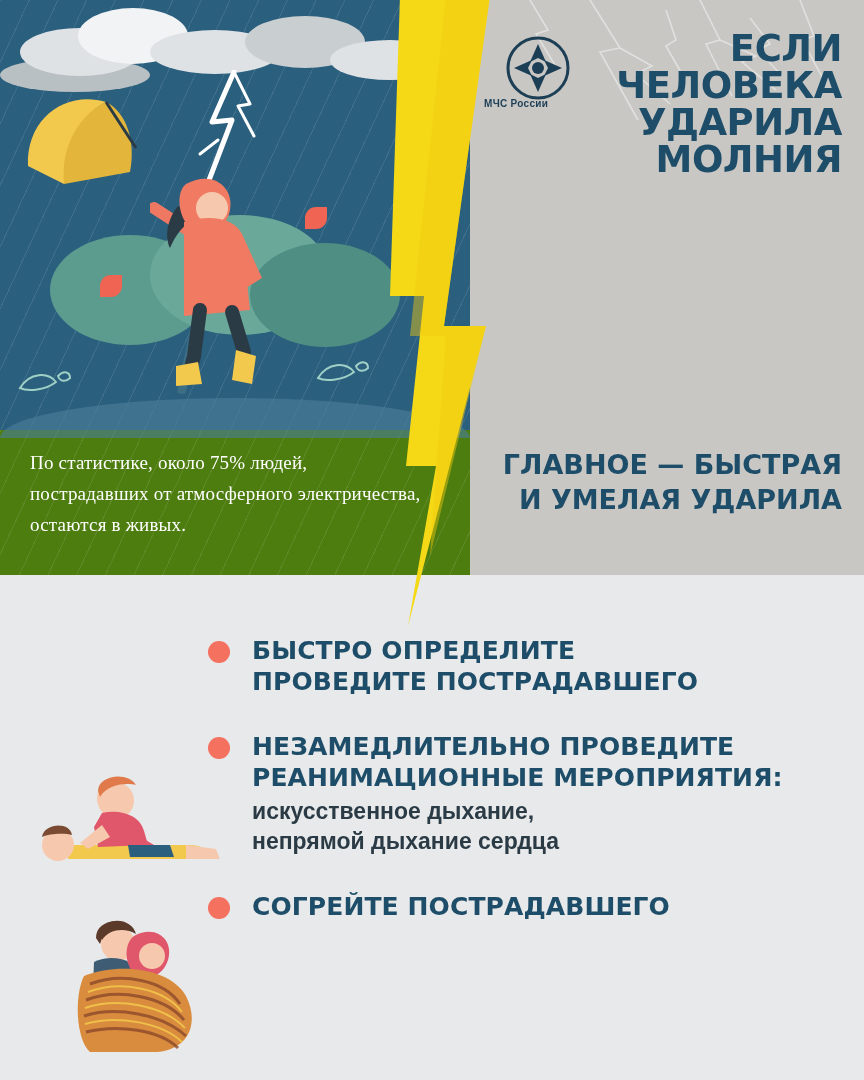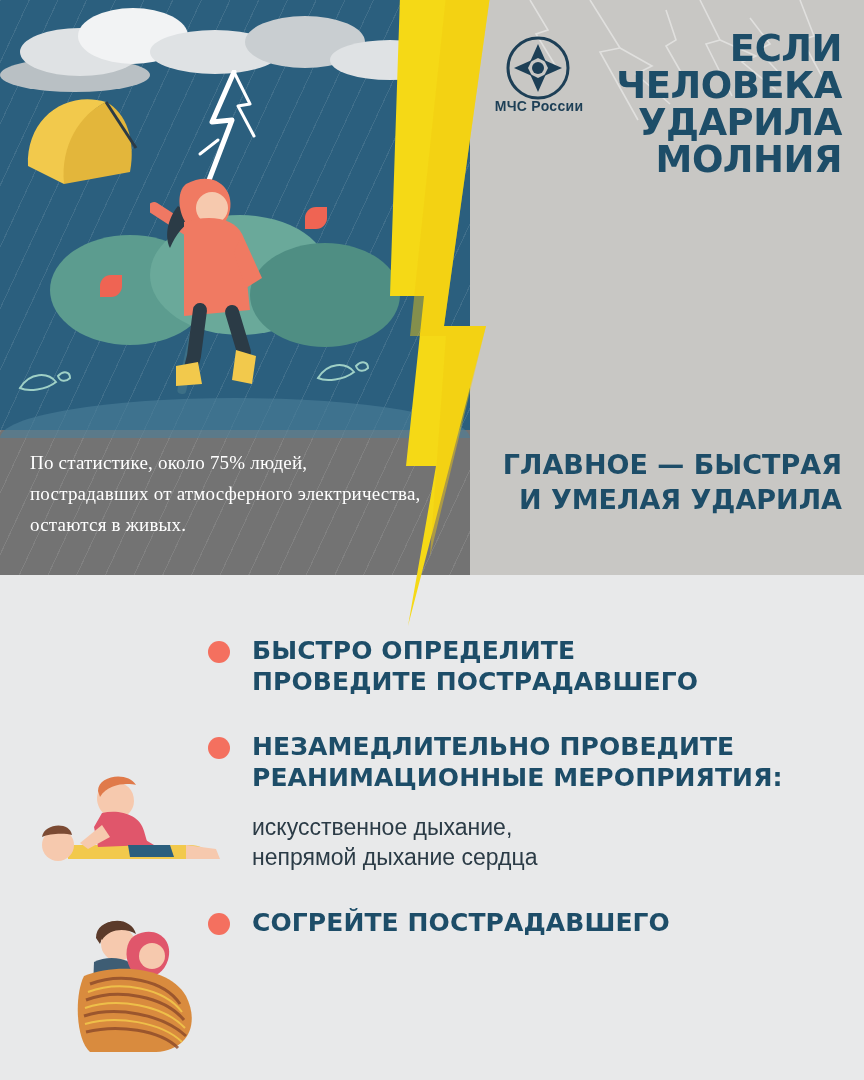--- a/index.html
+++ b/index.html
@@ -17,21 +17,21 @@
     overflow: hidden;
     background: #e8e9ea;
   }
 
   
   .blue-panel {
     position: absolute;
     left: 0; top: 0;
     width: 470px;
     height: 600px;
-    background: #737373;
+    background: #4d7c0f;
     clip-path: polygon(0 0, 470px 0, 470px 575px, 0 600px);
     overflow: hidden;
   }
   .sky {
     position: absolute;
     left: 0; top: 0;
     width: 470px; height: 430px;
     background: #2b5f7e;
   }
   
@@ -129,23 +129,22 @@
   .emblem {
     position: absolute;
     left: 20px; top: 24px;
     width: 96px; height: 96px;
     text-align: center;
   }
   .emblem-caption {
     position: absolute;
     left: 14px; top: 98px;
     width: 110px;
-    text-align: center;
     color: #1d3f56;
-    font-size: 14px;
+    font-size: 10px;
     font-weight: bold;
     letter-spacing: .3px;
   }
   .main-title {
     position: absolute;
     right: 22px; top: 30px;
     width: 350px;
     text-align: right;
     color: #1d4d68;
     font-family: "DejaVu Sans", sans-serif;
@@ -211,24 +210,24 @@
     color: #1d4d68;
     font-family: "DejaVu Sans", sans-serif;
     font-weight: bold;
     font-size: 25px;
     line-height: 1.24;
     letter-spacing: .1px;
   }
   .bullet .sub {
     color: #2b3b46;
     font-family: "Liberation Sans", sans-serif;
-    font-weight: normal;
+    font-weight: bold;
     font-size: 23px;
     line-height: 1.3;
-    margin-top: 20px;
+    margin-top: 4px;
   }
   .bullet .sub span, .bullet .head span { display: block; }
 
   .illus-cpr {
     position: absolute;
     left: 10px; top: 178px;
     width: 215px; height: 130px;
   }
   .illus-blanket {
     position: absolute;

